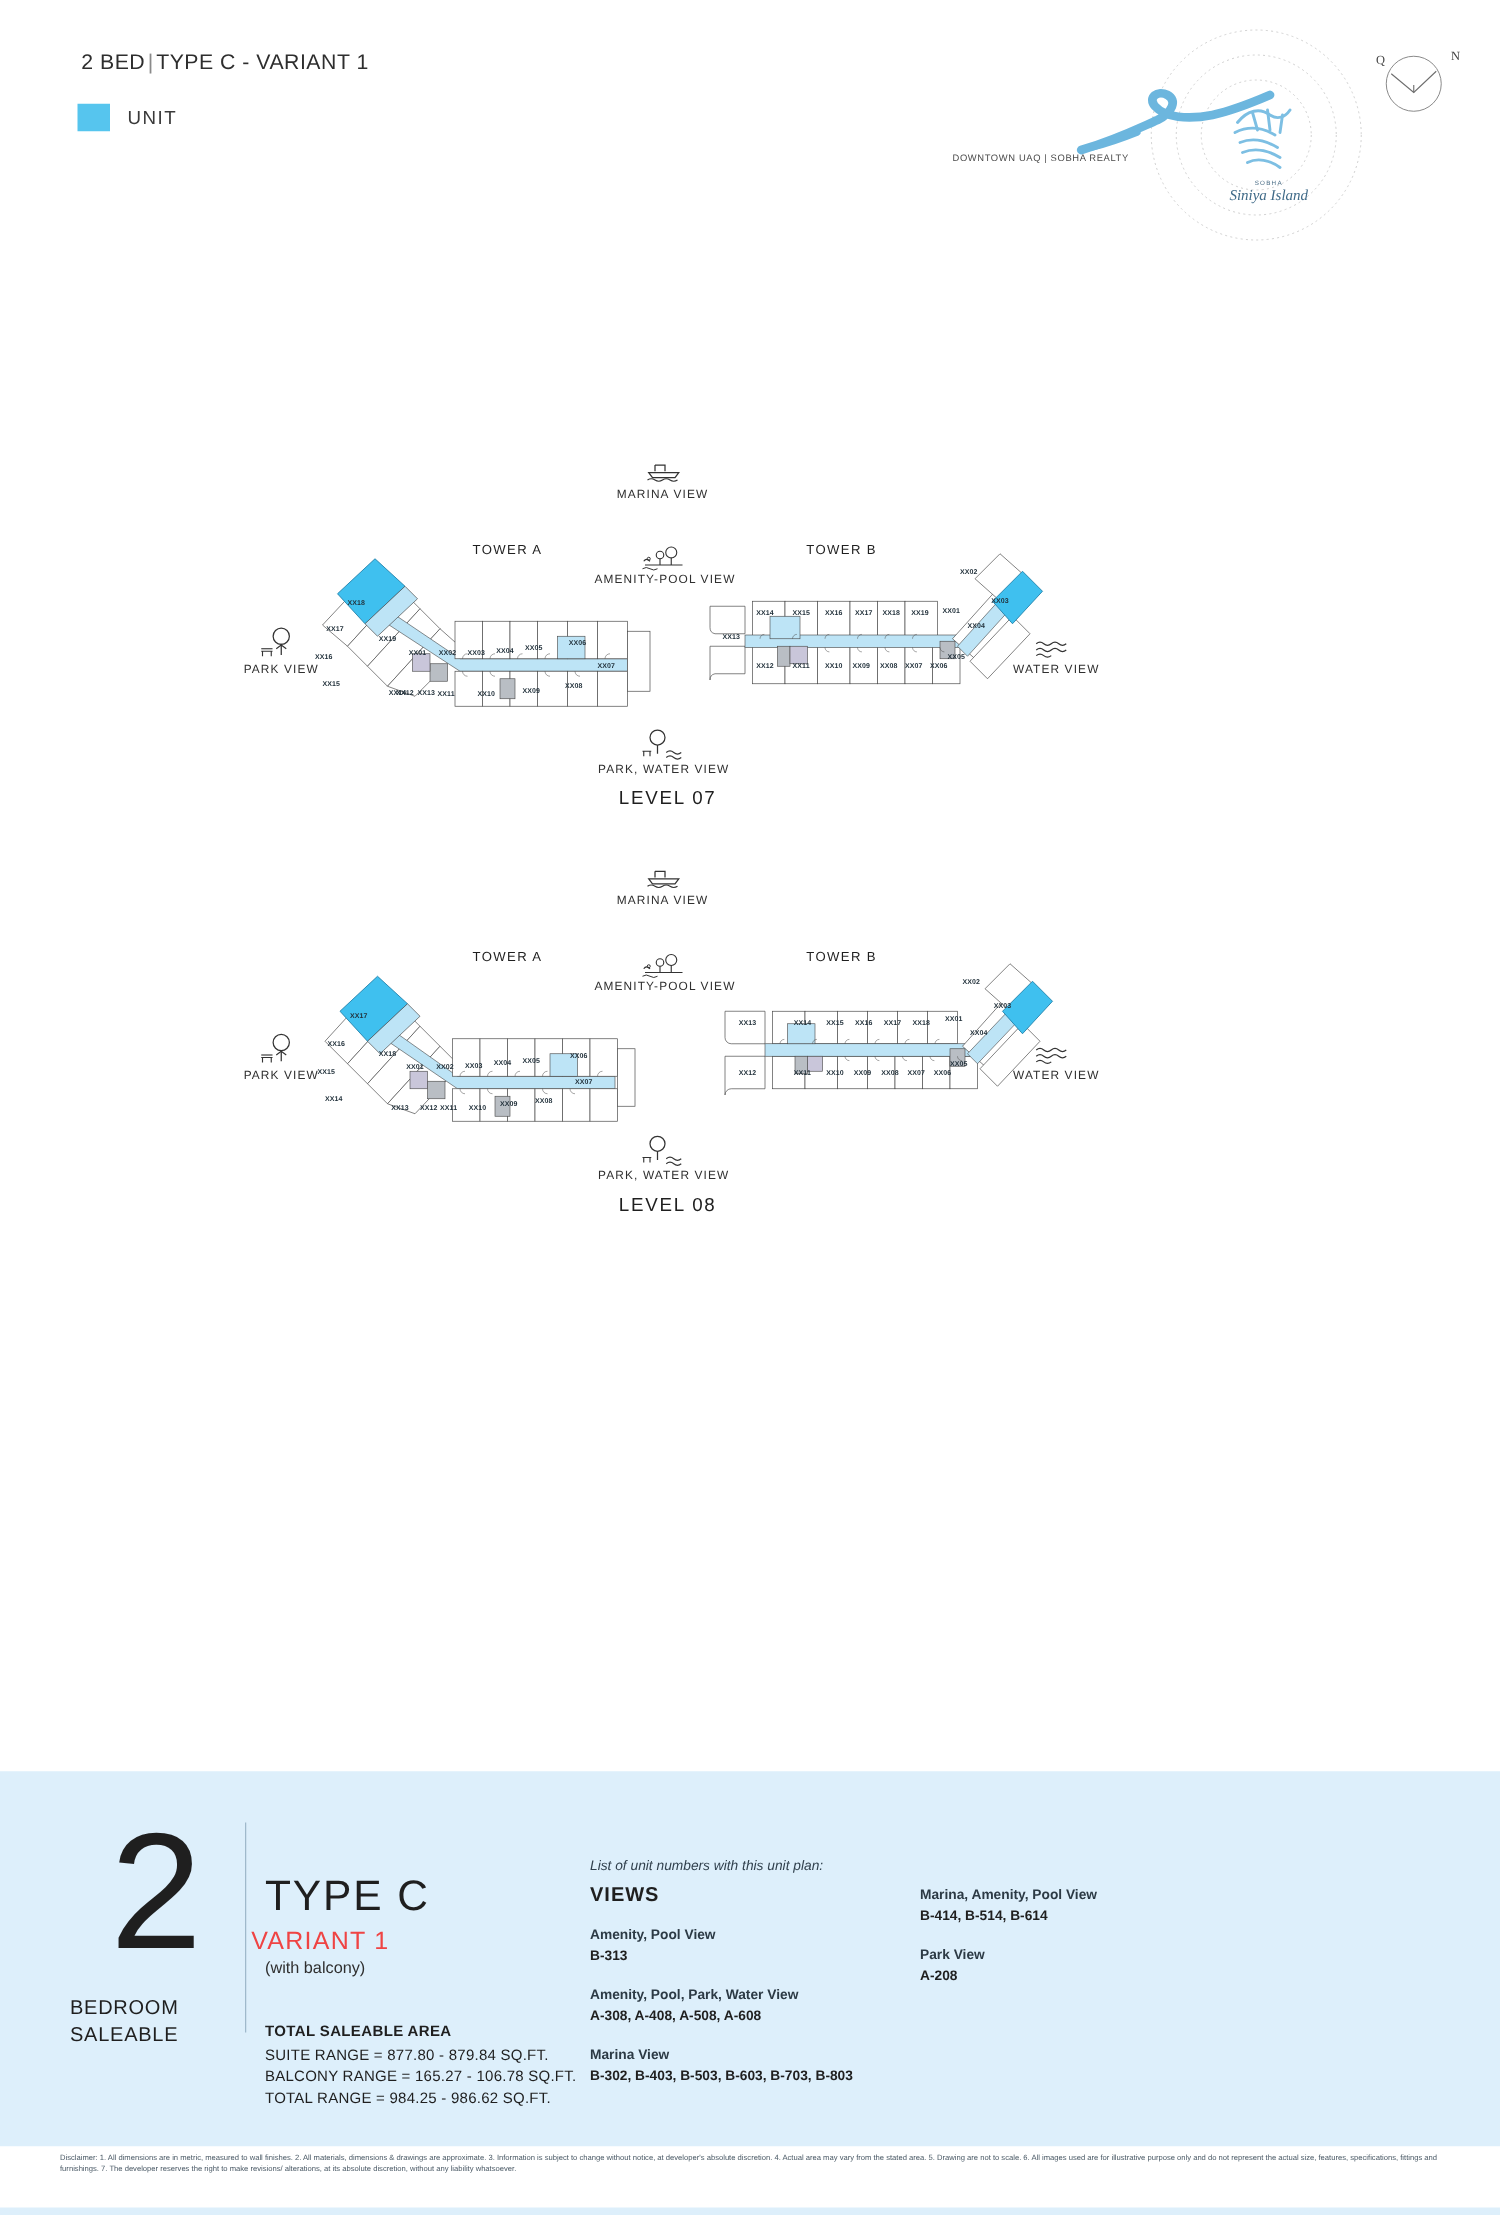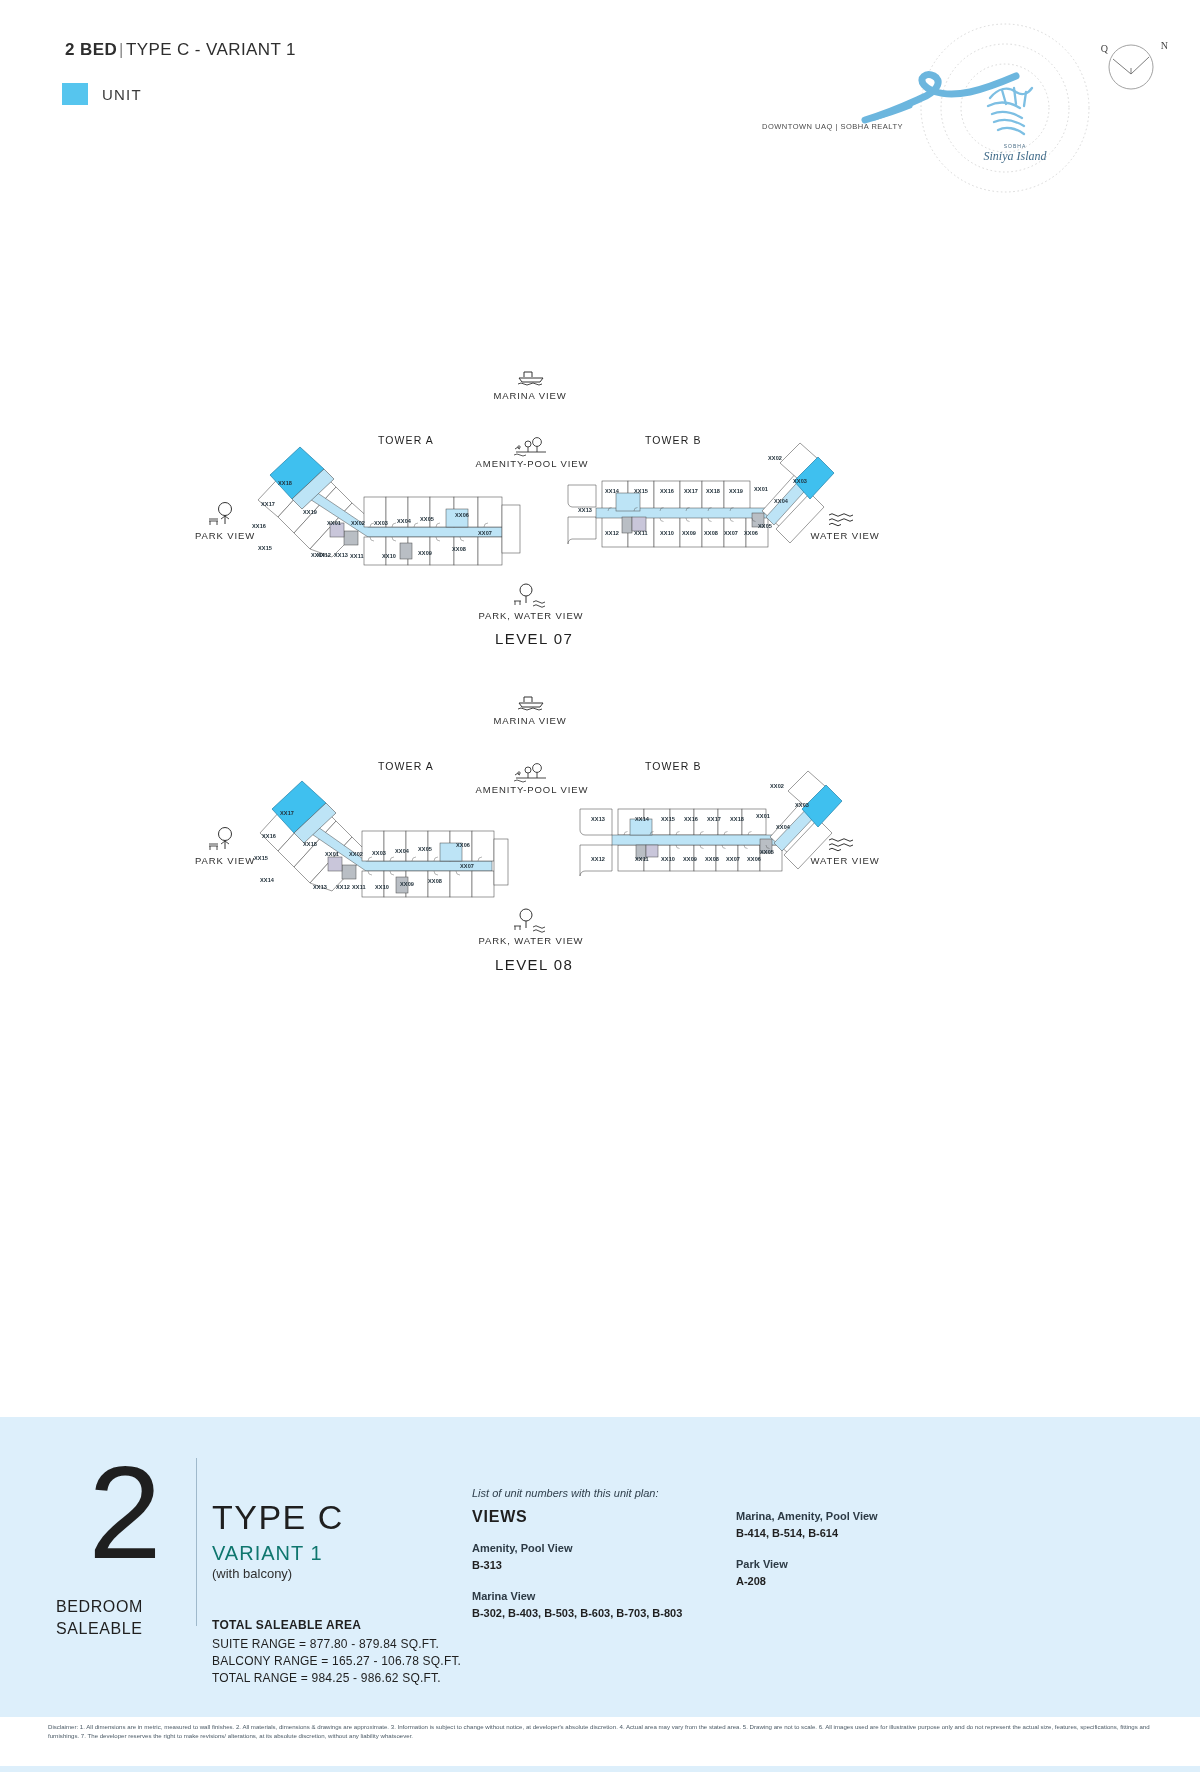--- a/index.html
+++ b/index.html
@@ -7,21 +7,21 @@
     width: 1200px; height: 1772px;
     background: #ffffff;
     font-family: "Liberation Sans", sans-serif;
     color: #2b2b2b;
     overflow: hidden;
   }
   .page { position: relative; width: 1200px; height: 1772px; background:#fff; }
 
   
   .hdr-title { position:absolute; left:65px; top:40px; font-size:17px; letter-spacing:.4px; color:#2e2e2e; white-space:nowrap;}
-  .hdr-title b { font-weight:700;margin-top:20px; }
+  .hdr-title b { font-weight:400;margin-top:20px; }
   .hdr-title span.sep { color:#8a8a8a; font-weight:400; padding:0 2px; }
   .hdr-title span.rest { font-weight:400; }
 
   .legend { position:absolute; left:62px; top:83px; display:flex; align-items:center; gap:14px;}
   .legend-swatch { width:26px; height:22px; background:#56c5ee; }
   .legend-label { font-size:15px; letter-spacing:1.2px; color:#3a3a3a; }
 
   
   .logo-wrap { position:absolute; left:830px; top:18px; width:340px; height:175px; }
   .logo-sub { position:absolute; left:-68px; top:104px; font-size:7.5px; letter-spacing:.5px; color:#4a4a4a; white-space:nowrap;}
@@ -42,21 +42,21 @@
 
   
   .footer { position:absolute; left:0; top:1417px; width:1200px; height:300px; background:#ddeffb; }
   .big-num { position:absolute; left:70px; top:1447px; width:110px; text-align:center;
              font-size:132px; font-weight:300; line-height:1; color:#1f1f1f; font-family:"Liberation Sans", sans-serif; }
   .bed-1 { position:absolute; left:56px; top:1598px; font-size:16px; letter-spacing:.6px; color:#1f1f1f; }
   .bed-2 { position:absolute; left:56px; top:1620px; font-size:16px; letter-spacing:.6px; color:#1f1f1f; }
   .vrule { position:absolute; left:196px; top:1458px; width:1px; height:168px; background:#9fb9cb; }
 
   .type-title { position:absolute; left:212px; top:1498px; font-size:34px; font-weight:300; letter-spacing:1.5px; color:#1f1f1f; }
-  .type-variant { position:absolute; left:212px; top:1542px; font-size:20px; font-weight:400; letter-spacing:1px; color:#0f766e; }
+  .type-variant { position:absolute; left:201px; top:1542px; font-size:20px; font-weight:400; letter-spacing:1px; color:#ef4444; }
   .type-balcony { position:absolute; left:212px; top:1566px; font-size:13px; font-weight:400; color:#2f2f2f; }
 
   .area-hd { position:absolute; left:212px; top:1618px; font-size:12px; font-weight:700; letter-spacing:.3px; color:#1f1f1f;}
   .area-l1 { position:absolute; left:212px; top:1637px; font-size:12px; color:#1f1f1f; letter-spacing:.2px;}
   .area-l2 { position:absolute; left:212px; top:1654px; font-size:12px; color:#1f1f1f; letter-spacing:.2px;}
   .area-l3 { position:absolute; left:212px; top:1671px; font-size:12px; color:#1f1f1f; letter-spacing:.2px;}
 
   .list-note { position:absolute; left:472px; top:1487px; font-size:11px; font-style:italic; color:#30404d;}
   .views-hd { position:absolute; left:472px; top:1508px; font-size:16px; font-weight:700; letter-spacing:.8px; color:#1f1f1f;}
   .col-a { position:absolute; left:472px; top:1540px; width:260px; }
@@ -545,20 +545,24 @@
 
   <div class="list-note">List of unit numbers with this unit plan:</div>
   <div class="views-hd">VIEWS</div>
 
   <div class="col-a">
     <div class="vgroup">
       <div class="vtitle">Amenity, Pool View</div>
       <div class="vunits">B-313</div>
     </div>
     <div class="vgroup">
+      <div class="vtitle">Amenity, Pool, Park, Water View</div>
+      <div class="vunits">A-308, A-408, A-508, A-608</div>
+    </div>
+    <div class="vgroup">
       <div class="vtitle">Marina View</div>
       <div class="vunits">B-302, B-403, B-503, B-603, B-703, B-803</div>
     </div>
   </div>
 
   <div class="col-b">
     <div class="vgroup">
       <div class="vtitle">Marina, Amenity, Pool View</div>
       <div class="vunits">B-414, B-514, B-614</div>
     </div>

